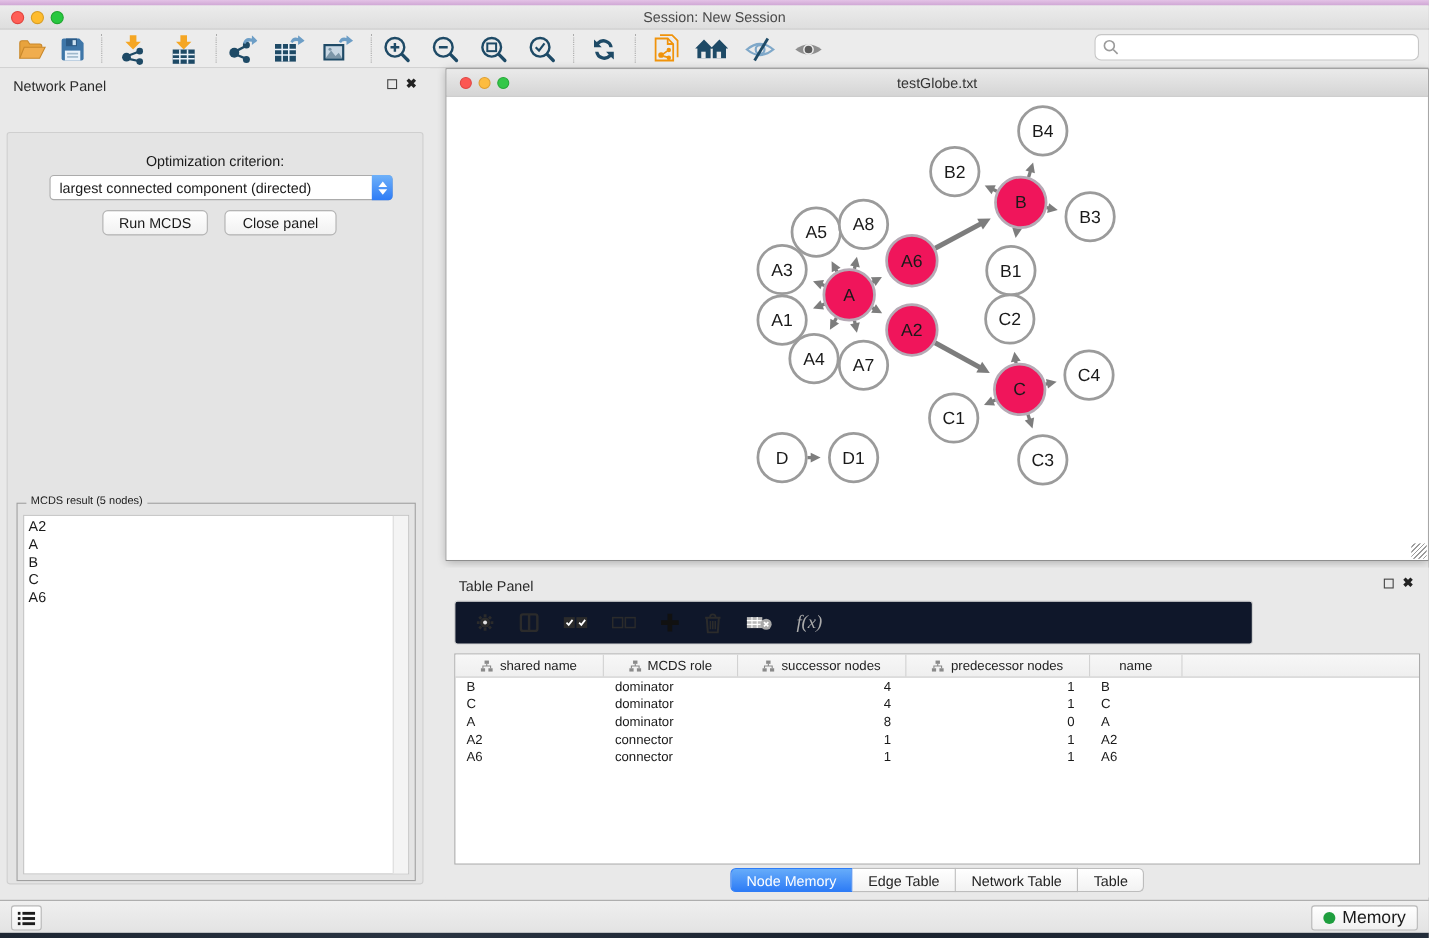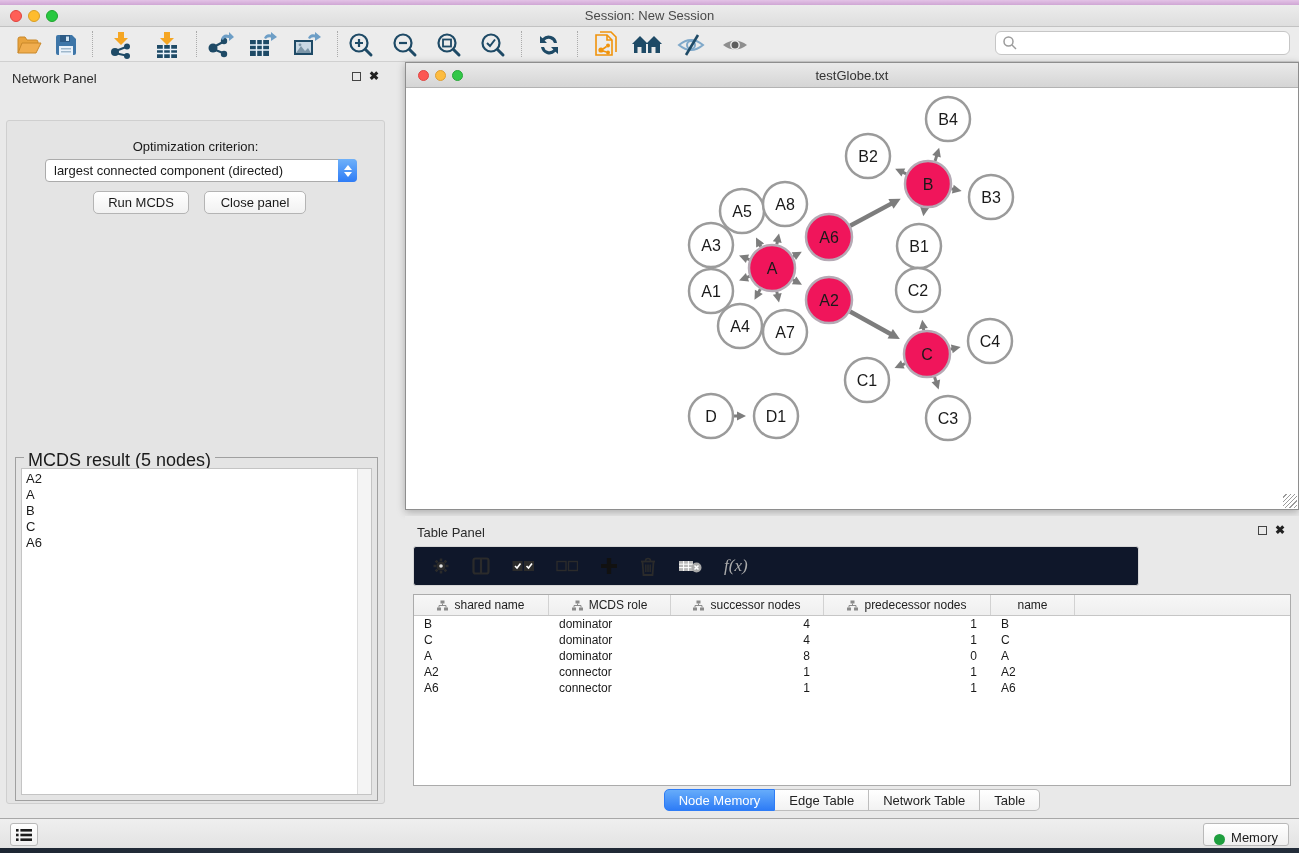--- a/index.html
+++ b/index.html
@@ -47,21 +47,21 @@
   #criterion-select .val{flex:1;font-size:13px;padding-left:8px;white-space:nowrap;}
   #criterion-select .stepper{width:19px;height:23px;margin-right:-1px;border-radius:0 4px 4px 0;
      background:linear-gradient(#6FB1F9,#2E7CF6);display:flex;flex-direction:column;align-items:center;justify-content:center;gap:2px;}
   .chev{width:0;height:0;border-left:4px solid transparent;border-right:4px solid transparent;}
   .chev.up{border-bottom:5px solid #fff;}
   .chev.down{border-top:5px solid #fff;}
   .cp-btn{position:absolute;top:70px;height:23px;background:linear-gradient(#ffffff,#f1f1f1);
      border:1px solid #B4B4B4;border-radius:5px;font-size:13px;font-family:"Liberation Sans",sans-serif;
      display:flex;align-items:center;justify-content:center;cursor:pointer;color:#1a1a1a;text-align:right;}
   #mcds-result{position:absolute;left:8px;top:336px;width:363px;height:344px;border:1px solid #A0A0A0;}
-  #mcds-result .legend{position:absolute;left:8px;top:-8px;background:#E4E4E4;padding:0 4px;font-size:18px;}
+  #mcds-result .legend{position:absolute;left:8px;top:-8px;background:#E4E4E4;padding:0 4px;font-size:10px;}
   #result-list{position:absolute;left:5px;top:10px;right:5px;bottom:5px;background:#fff;border:1px solid #C4C4C4;}
   #result-list .scrolltrack{position:absolute;right:0;top:0;bottom:0;width:14px;background:#F4F4F4;border-left:1px solid #DCDCDC;}
   #result-list ul{margin:2px 0 0 0;padding:0 0 0 4px;list-style:none;font-size:13px;line-height:16px;}
 
   
   #net-window{left:405px;top:62px;width:894px;height:448px;background:#fff;border:1px solid #8E8E8E;
       box-shadow:0 2px 8px rgba(0,0,0,.28);}
   #net-titlebar{position:absolute;left:0;top:0;width:100%;height:25px;
       background:linear-gradient(#EAEAEA,#D5D5D5);border-bottom:1px solid #B3B3B3;}
   #net-titlebar .traffic{width:11px;height:11px;top:7px;}
@@ -88,21 +88,21 @@
   .al{text-align:left;padding-left:10px;}
   .ar{text-align:right;padding-right:14px;}
   #tbl-tabs-wrap{position:absolute;left:0;width:100%;top:273px;display:flex;justify-content:center;}
 
   
   #status-bar{left:0;top:818px;width:1299px;height:30px;background:linear-gradient(#EFEFEF,#E3E3E3);
      border-top:1px solid #A8A8A8;}
   #list-btn{position:absolute;left:10px;top:4px;width:28px;height:23px;background:linear-gradient(#fff,#f0f0f0);
      border:1px solid #B9B9B9;border-radius:3px;display:flex;align-items:center;justify-content:center;cursor:pointer;}
   #memory-btn{position:absolute;right:10px;top:4px;height:23px;padding:0 10px;background:linear-gradient(#fff,#f0f0f0);
-     border:1px solid #B9B9B9;border-radius:3px;display:flex;align-items:flex-end;gap:6px;font-size:13px;cursor:pointer;}
+     border:1px solid #B9B9B9;border-radius:3px;display:flex;align-items:center;gap:6px;font-size:16px;cursor:pointer;}
   #memory-dot{width:11px;height:11px;border-radius:50%;background:#1E9E3E;}
   #desktop-bottom{left:0;top:848px;width:1299px;height:5px;
      background:linear-gradient(90deg,#1d2632,#2a3442 30%,#1a222e 60%,#232d3a);}
 
   svg{display:block;}
 </style>
 </head>
 <body>
 
 <div id="app">

